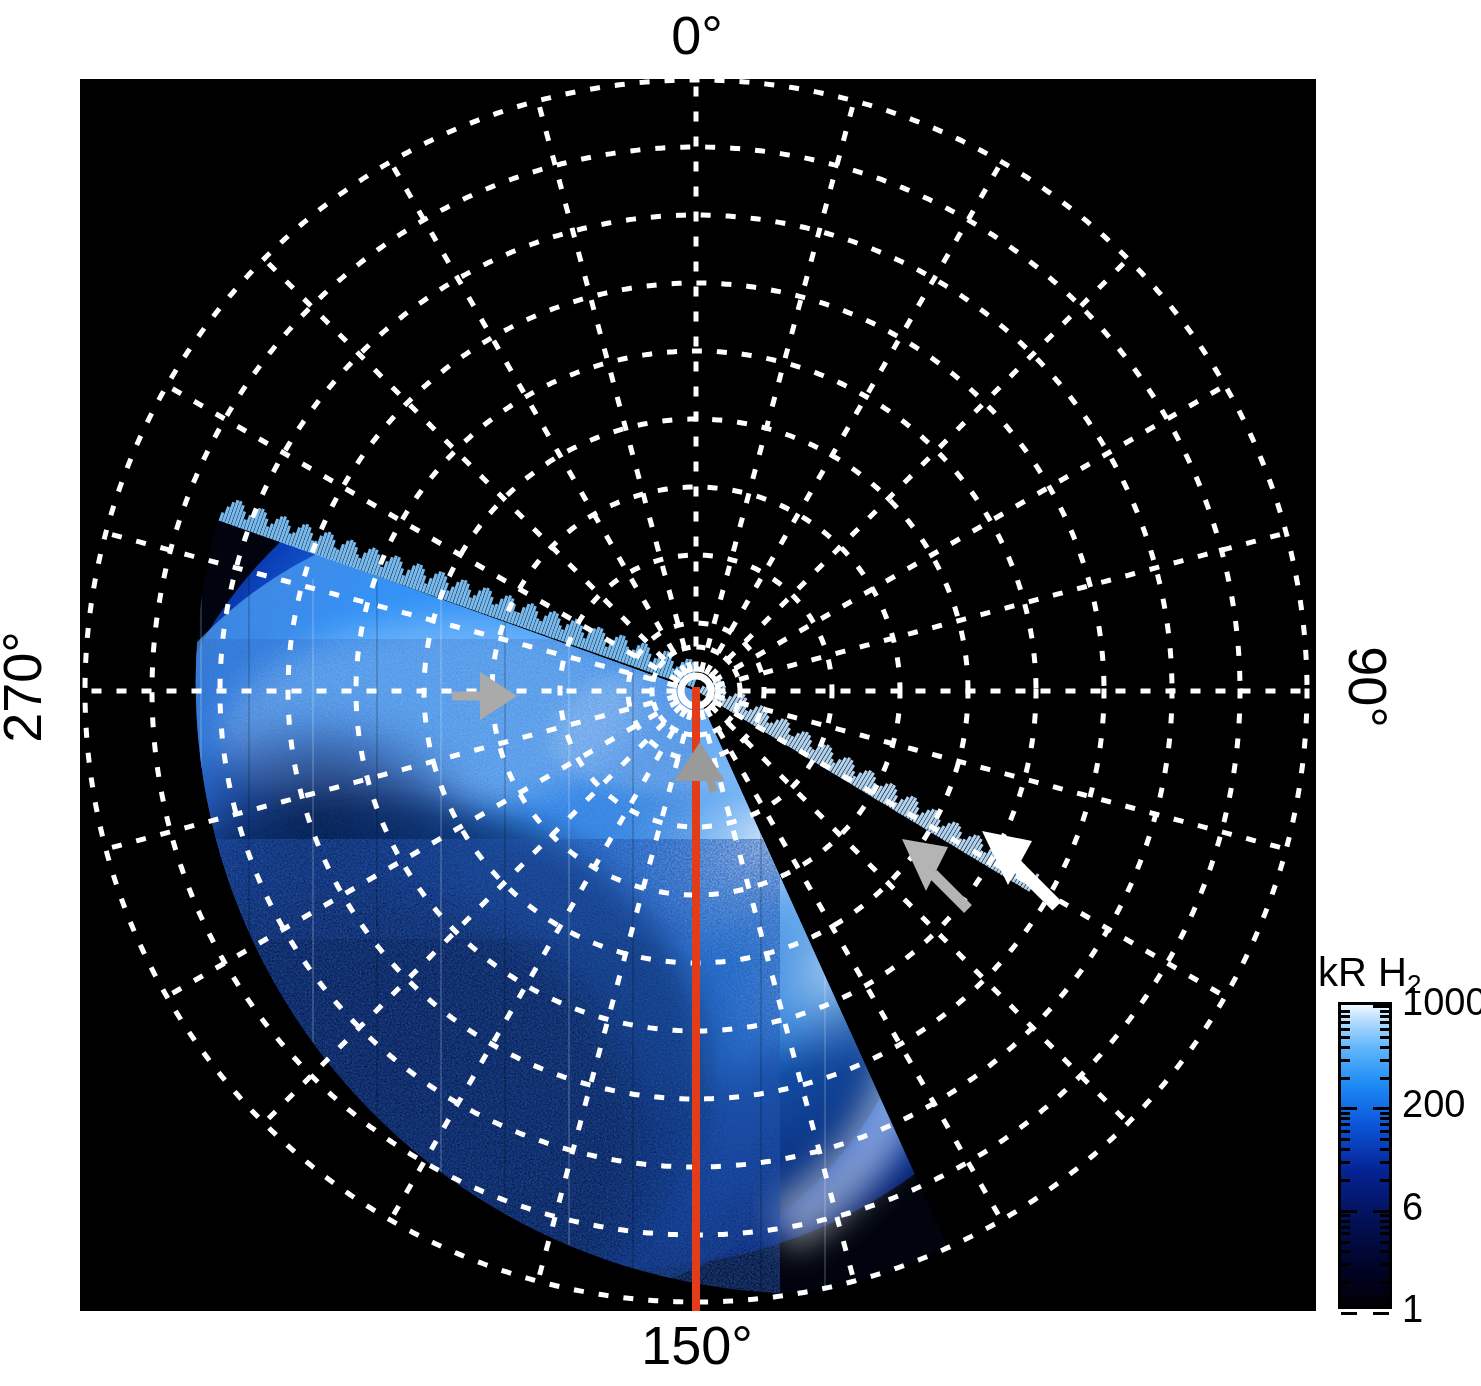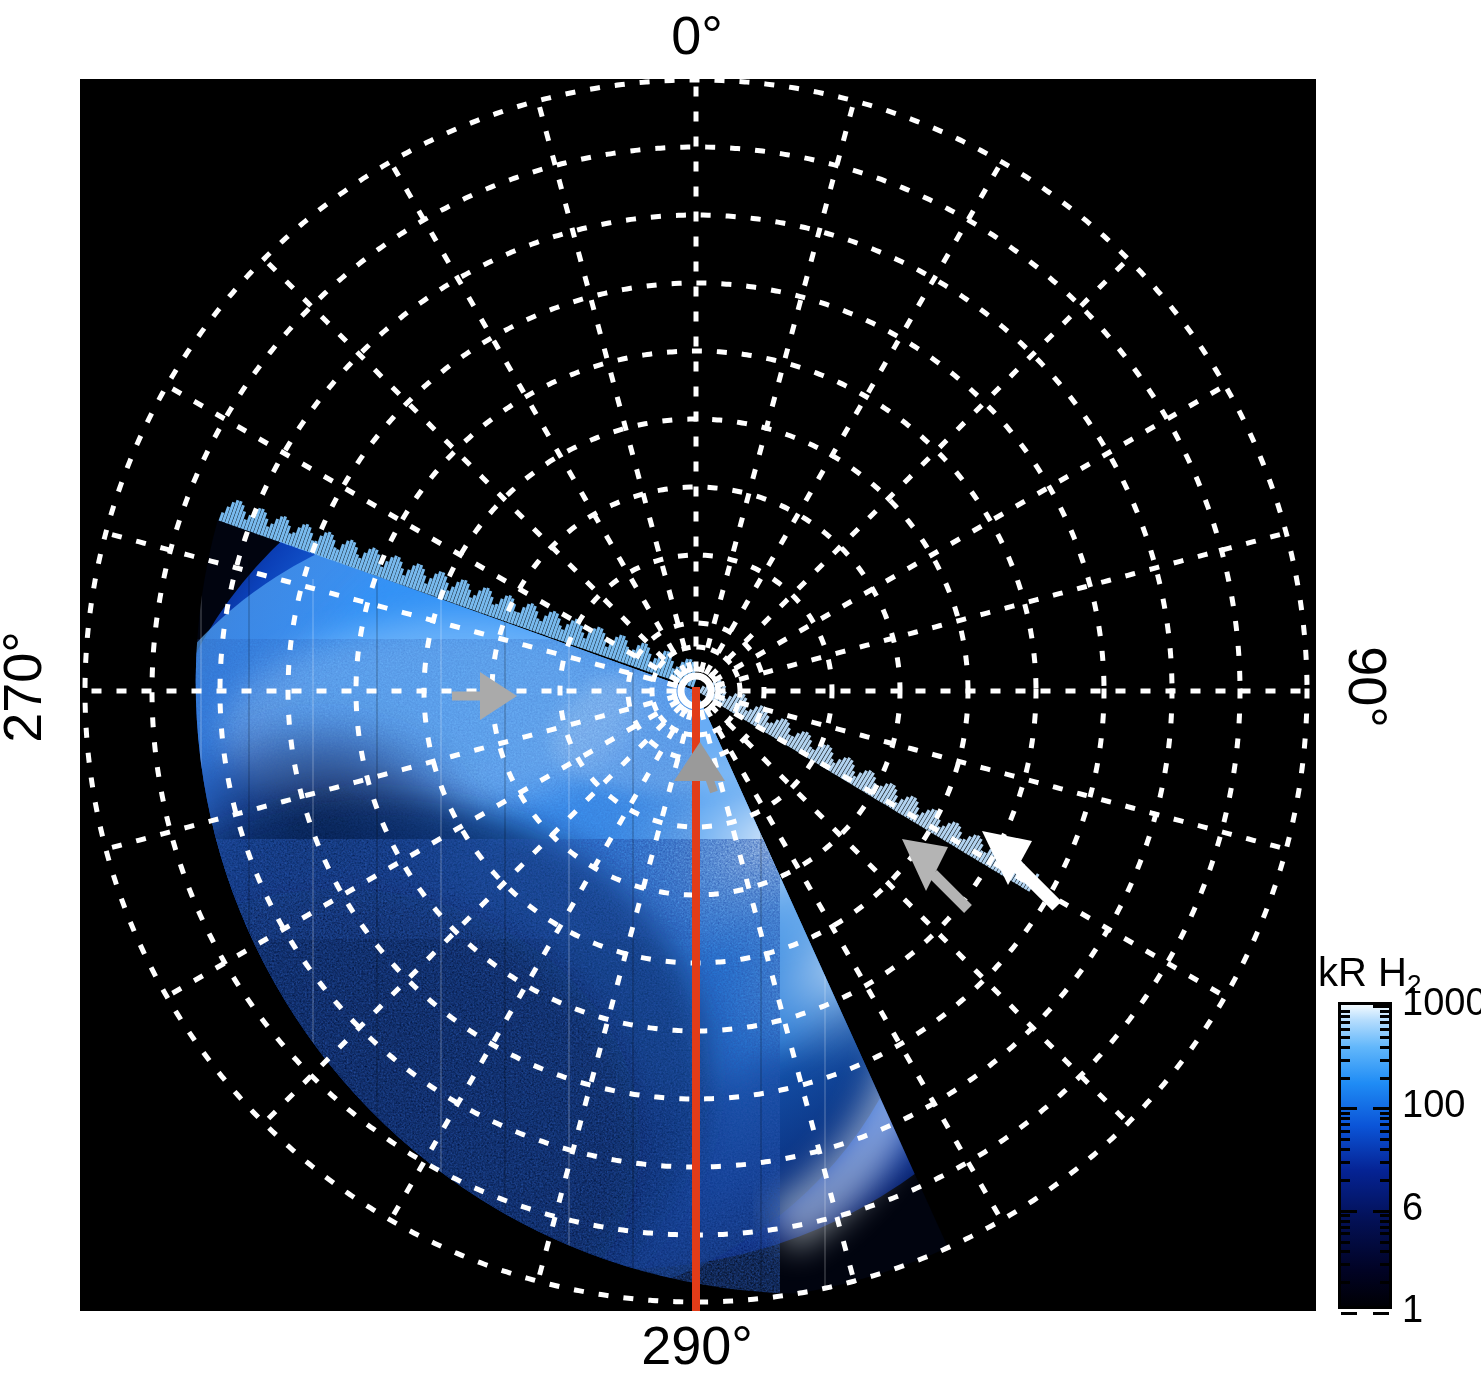--- a/index.html
+++ b/index.html
@@ -35,21 +35,21 @@
   .cbtickL{position:absolute;left:0;height:3px;background:#000;}
   .cblabel{position:absolute;left:84px;font-size:38px;color:#000;white-space:nowrap;
            transform:translateY(-50%);}
 </style>
 </head>
 <body>
 
 <div id="figure">
 
   <div class="anglabel" id="lab-0">0°</div>
-  <div class="anglabel" id="lab-180">290°</div>
+  <div class="anglabel" id="lab-180">150°</div>
   <div class="anglabel" id="lab-270">270°</div>
   <div class="anglabel" id="lab-90">90°</div>
 
   <div id="panel">
     <div id="polarwrap">
       <svg id="polarsvg" viewBox="0 0 1236 1232" preserveAspectRatio="none">
         <defs>
 
           <radialGradient id="aurBright" cx="0.52" cy="0.44" r="0.62">
             <stop offset="0" stop-color="#eaf6ff"></stop>
@@ -558,19 +558,19 @@
           <div class="cbtickL" style="top:15.9px;width:9px;"></div>
           <div class="cbtick" style="top:9.9px;width:9px;"></div>
           <div class="cbtickL" style="top:9.9px;width:9px;"></div>
           <div class="cbtick" style="top:4.7px;width:9px;"></div>
           <div class="cbtickL" style="top:4.7px;width:9px;"></div>
           <div class="cbtick" style="top:0px;width:16px;"></div>
         </div>
     </div>
     <div id="cbarlabels">
         <div class="cblabel" style="top:52.0px;">1000</div>
-        <div class="cblabel" style="top:154.3px;">100</div>
+        <div class="cblabel" style="top:154.3px;">200</div>
         <div class="cblabel" style="top:256.7px;">6</div>
         <div class="cblabel" style="top:359.0px;">1</div>
       </div>
   </div>
 
 </div>
 
 </body></html>

